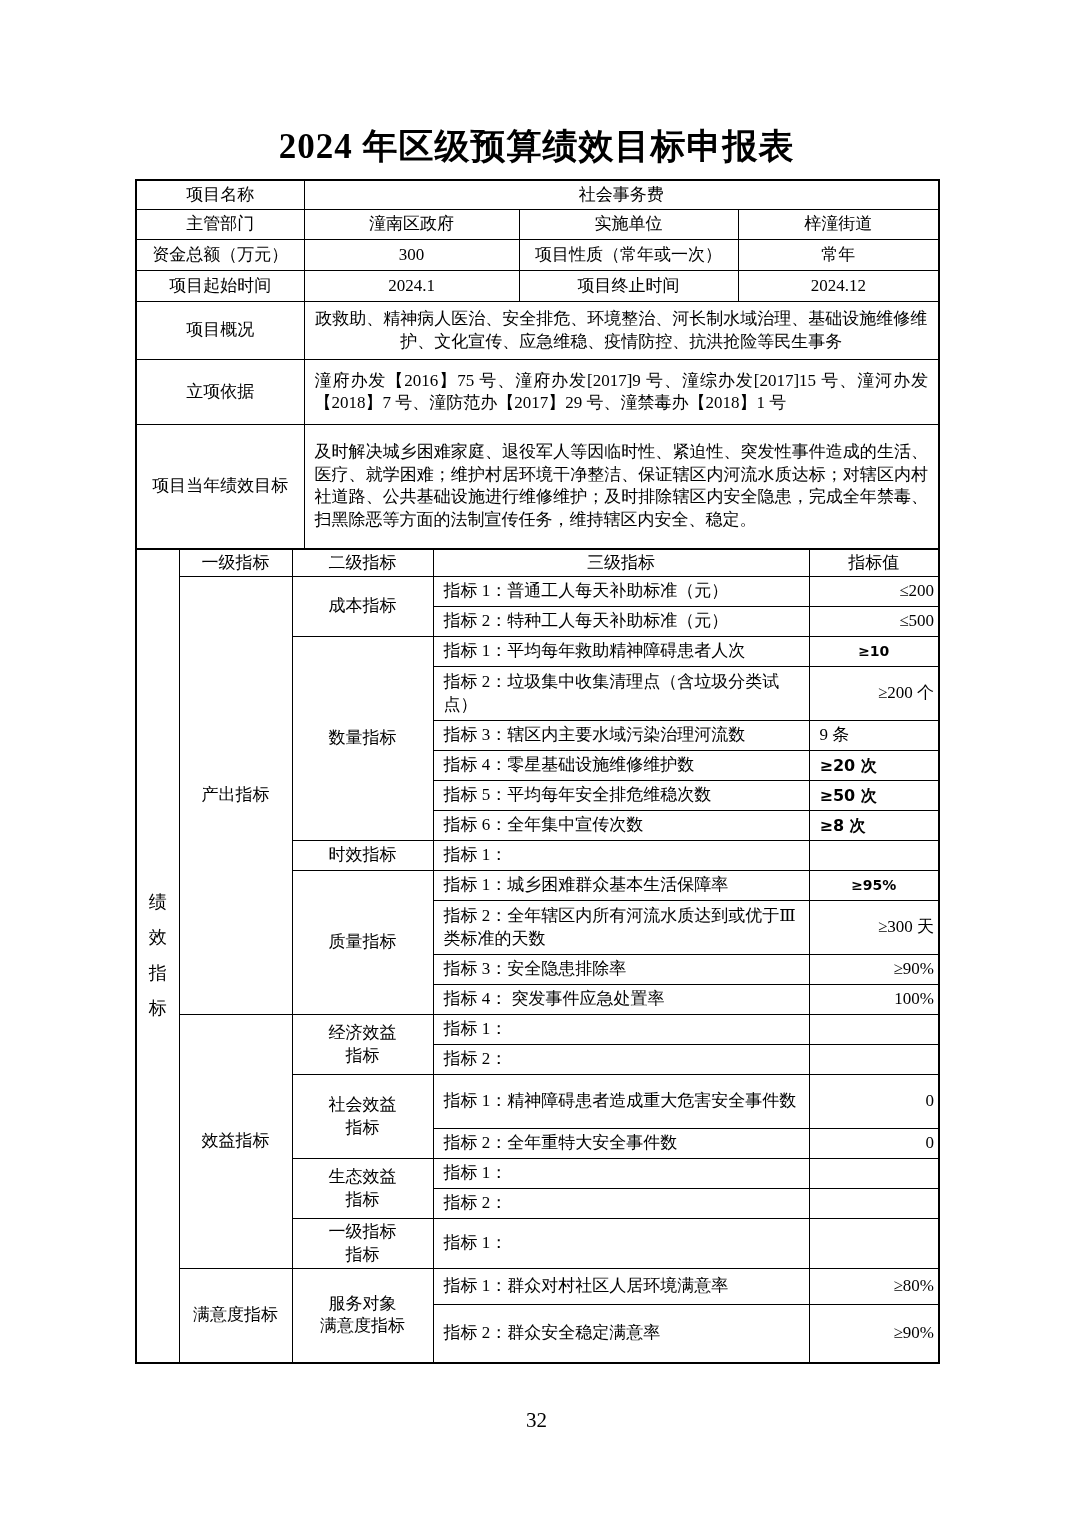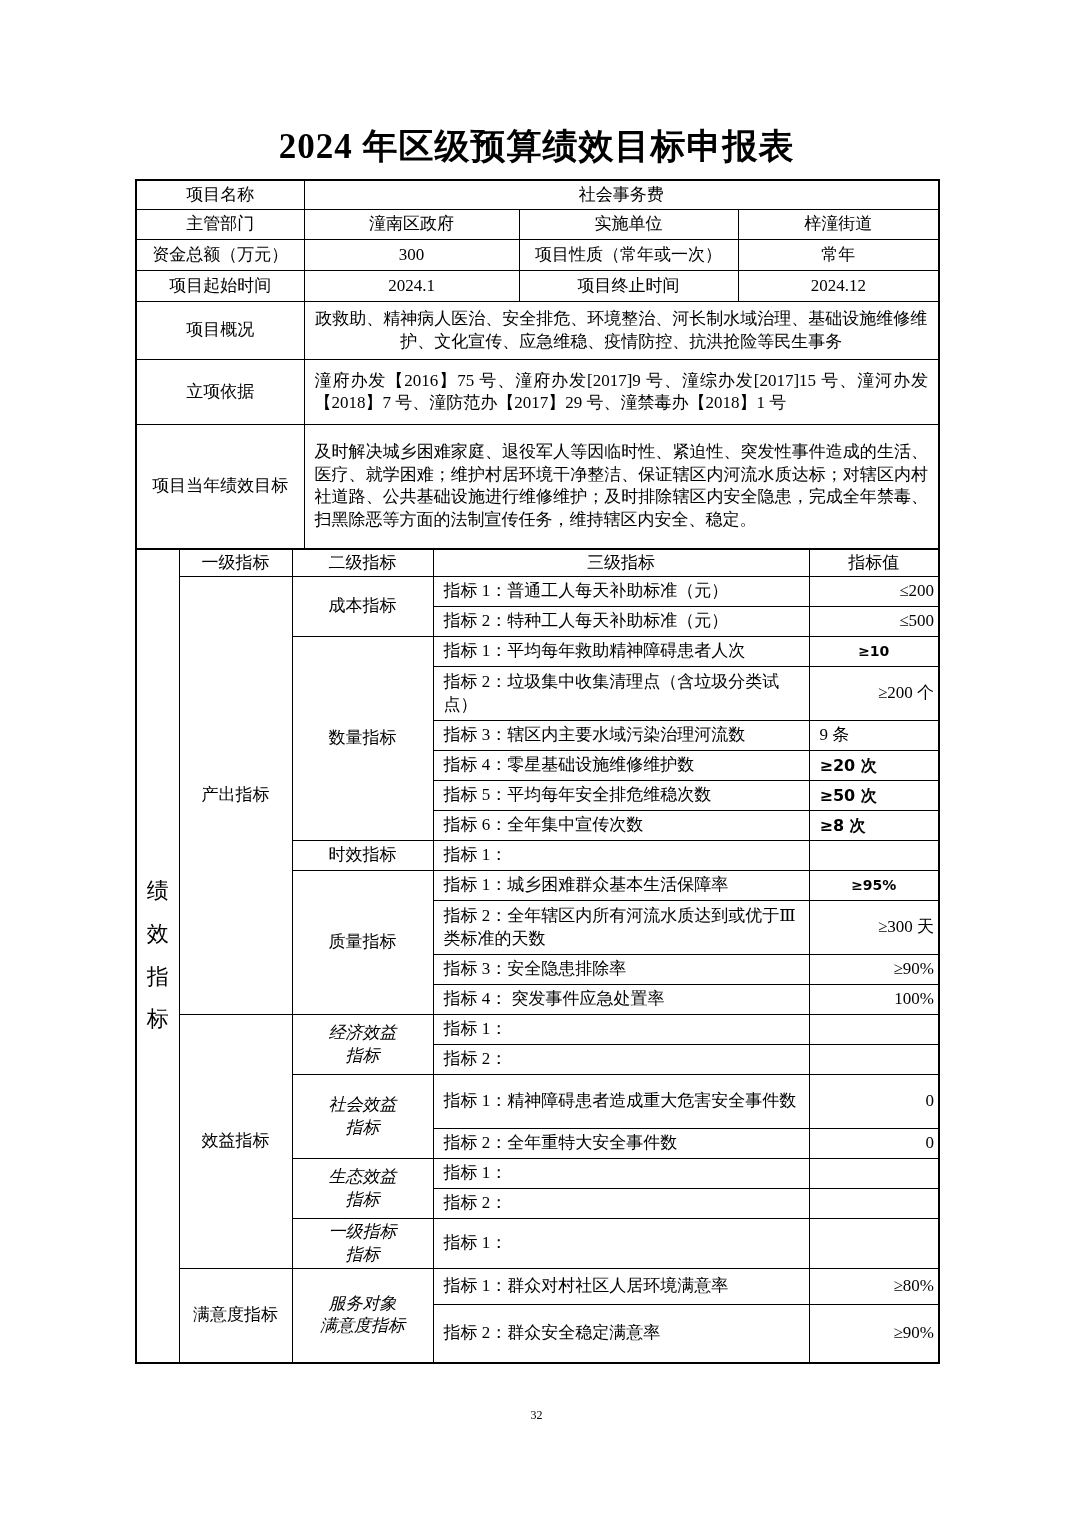--- a/index.html
+++ b/index.html
@@ -33,35 +33,35 @@
     padding:2px 4px;
     overflow:hidden;
   }
   td.txt-left{text-align:justify;text-align-last:left;padding:4px 10px;}
   td.l3{text-align:left;padding:2px 8px 2px 10px;}
   td.center-block{padding:4px 10px;}
   .vc{text-align:right;}
   .vl{text-align:left;padding-left:10px;}
   .vbc{text-align:center;font-family:"DejaVu Sans","Liberation Sans",sans-serif;font-weight:700;font-size:14px;}
   .vbl{text-align:left;padding-left:10px;font-family:"DejaVu Sans","Liberation Sans",sans-serif;font-weight:700;font-size:16px;}
-  .wrap2{white-space:pre-line;font-style:italic;}
+  .wrap2{white-space:pre-line;}
   td.side{
     padding:0;
   }
   td.side .vert{
     display:inline-block;
     width:1.1em;
     word-break:break-all;
     line-height:1.95;
-    font-size:22px;
+    font-size:18px;
     letter-spacing:0;
   }
   .page-num{
     text-align:center;
-    font-size:12px;
+    font-size:21px;
     margin-top:44px;
     width:803px;
   }
 </style>
 </head>
 <body>
 
 <div class="sheet">
 
   <div class="doc-title">2024 年区级预算绩效目标申报表</div>

